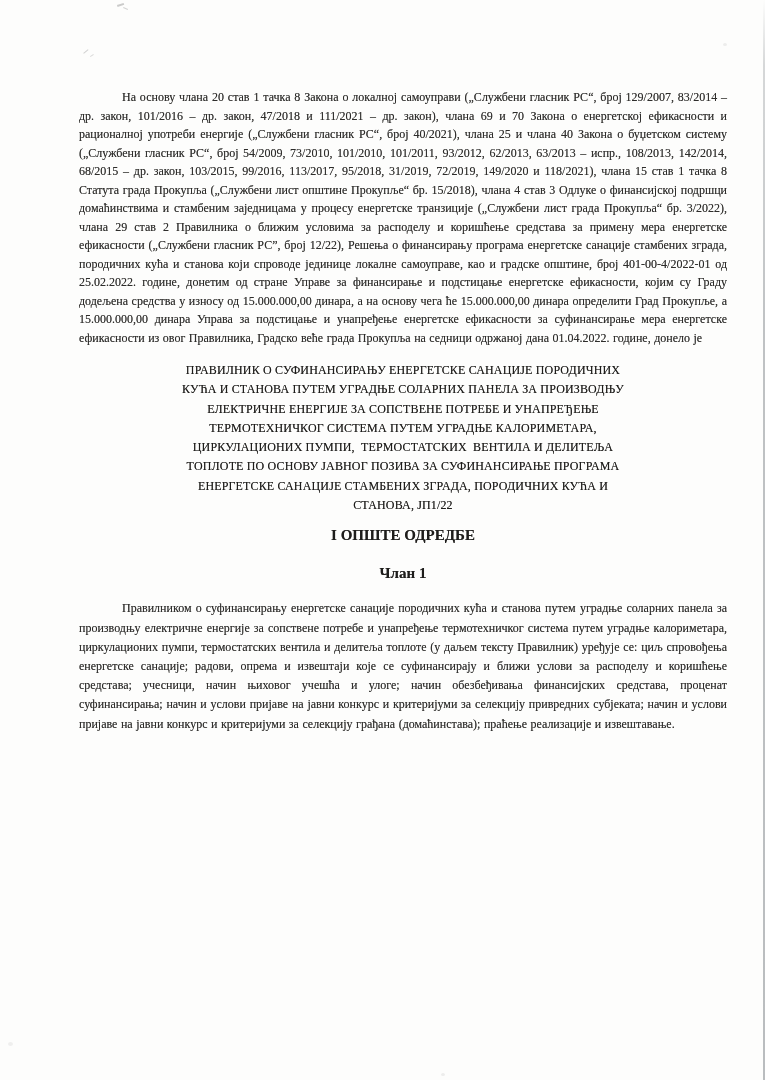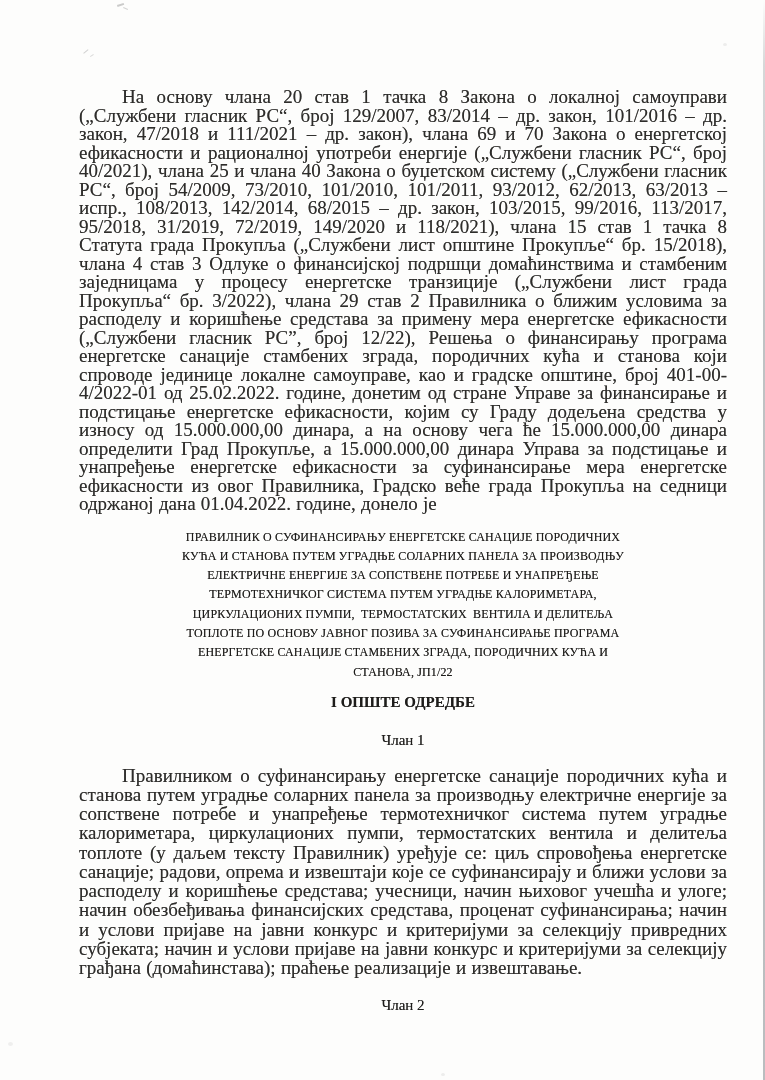--- a/index.html
+++ b/index.html
@@ -17,21 +17,21 @@
     font-family: "Liberation Serif", "DejaVu Serif", serif;
   }
   .content {
     position: absolute;
     left: 79px;
     top: 88px;
     width: 648px;
   }
   .body-par {
     margin: 0;
-    font-size: 19px;
+    font-size: 12px;
     line-height: 18.5px;
     text-align: justify;
     text-indent: 43px;
     color: #2e2d2b;
     text-shadow: 0 0 0.5px rgba(46,45,43,0.55);
     word-spacing: 0.5px;
   }
   .doc-title {
     margin: 14px 0 0 0;
     font-size: 12px;
@@ -49,21 +49,21 @@
     line-height: 19px;
     font-weight: bold;
     text-align: center;
     color: #1e1d1b;
     text-shadow: 0 0 0.6px rgba(30,29,27,0.6);
   }
   .article-heading {
     margin: 19px 0 0 0;
     font-size: 15px;
     line-height: 19px;
-    font-weight: normal;
+    font-weight: bold;
     text-align: center;
     color: #1e1d1b;
     text-shadow: 0 0 0.6px rgba(30,29,27,0.6);
   }
   .article-par {
     margin: 16px 0 0 0;
     line-height: 19.2px;
   }
   
   .scan-edge {
@@ -107,21 +107,20 @@
 ТОПЛОТЕ ПО ОСНОВУ ЈАВНОГ ПОЗИВА ЗА СУФИНАНСИРАЊЕ ПРОГРАМА
 ЕНЕРГЕТСКЕ САНАЦИЈЕ СТАМБЕНИХ ЗГРАДА, ПОРОДИЧНИХ КУЋА И
 СТАНОВА, ЈП1/22</h1>
 
     <h2 class="section-heading">I ОПШТЕ ОДРЕДБЕ</h2>
 
     <h3 class="article-heading">Члан 1</h3>
 
     <p class="body-par article-par">Правилником о суфинансирању енергетске санације породичних кућа и станова путем уградње соларних панела за производњу електричне енергије за сопствене потребе и унапређење термотехничког система путем уградње калориметара, циркулационих пумпи, термостатских  вентила и делитеља топлоте (у даљем тексту Правилник) уређује се: циљ спровођења енергетске санације; радови, опрема и извештаји које се суфинансирају и ближи услови за расподелу и коришћење средстава; учесници, начин њиховог учешћа и улоге; начин обезбеђивања финансијских средстава, проценат суфинансирања; начин и услови пријаве на јавни конкурс и критеријуми за селекцију привредних субјеката; начин и услови пријаве на јавни конкурс и критеријуми за селекцију грађана (домаћинстава); праћење реализације и извештавање.</p>
 
-    <h3 class="article-heading">Члан 2</h3>
 
   </div>
 
   <div class="scan-edge"></div>
   <div class="speck speck-a1"></div>
   <div class="speck speck-a2"></div>
   <div class="speck speck-b1"></div>
   <div class="speck speck-b2"></div>
   <div class="speck speck-c"></div>
   <div class="speck speck-d"></div>

